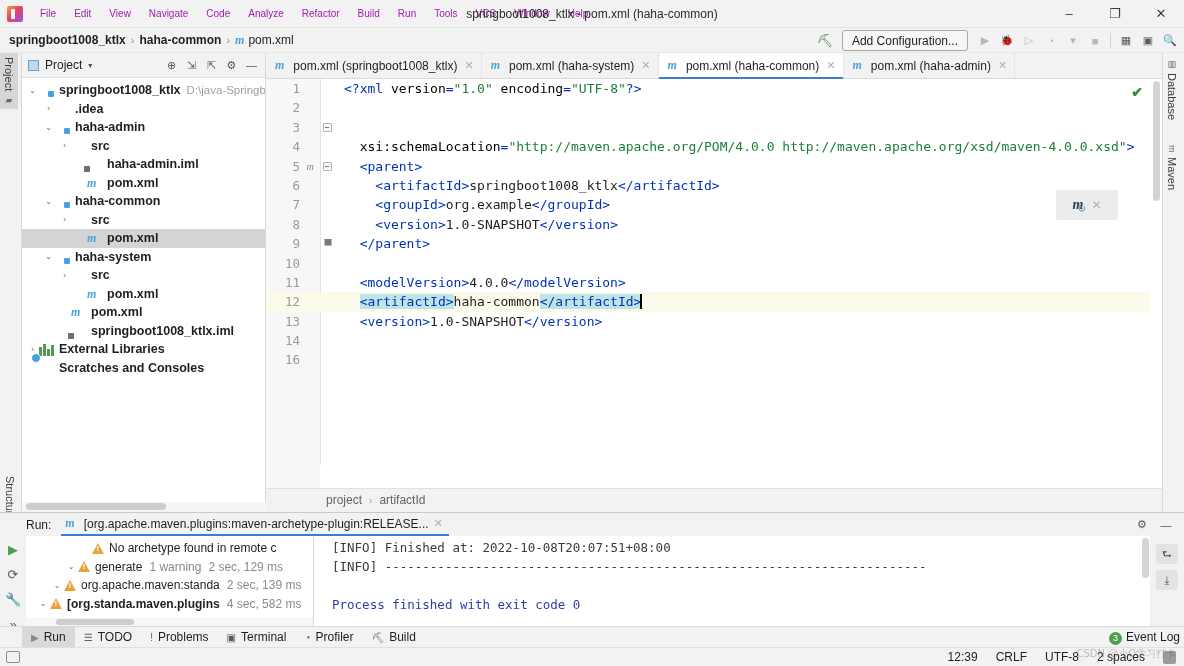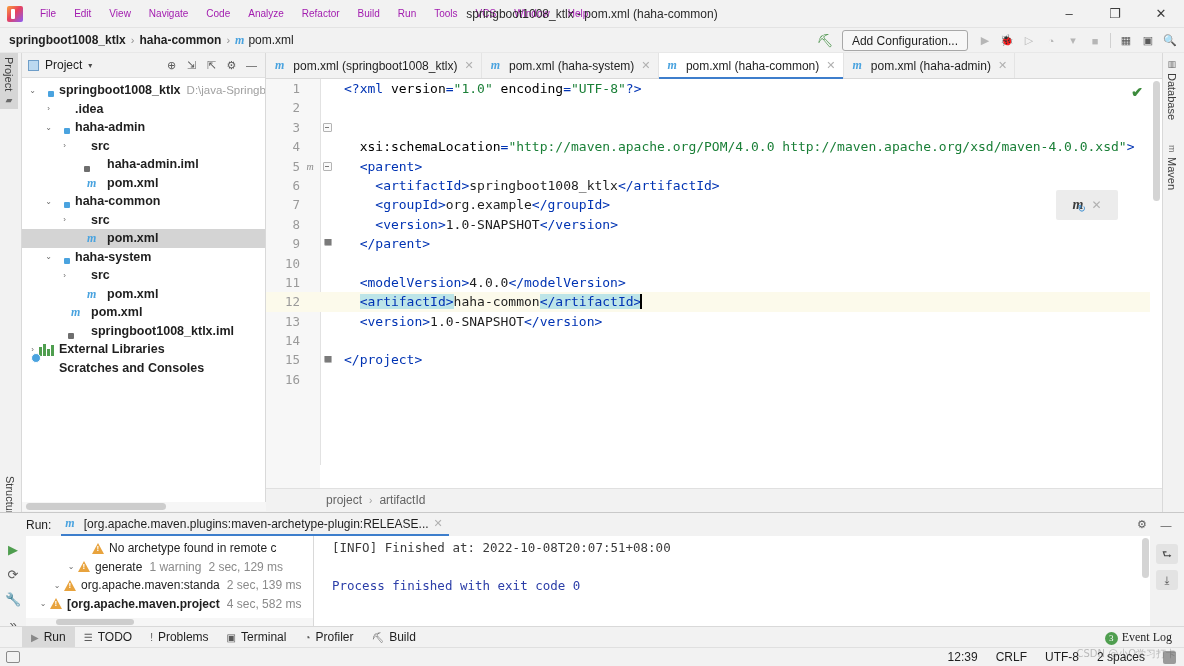--- a/index.html
+++ b/index.html
@@ -325,21 +325,21 @@
     background: #f2f2f2; display: flex; align-items: center; padding-left: 22px;
     border-top: 1px solid #d9d9d9;
   }
   .bt {
     display: flex; align-items: center; gap: 5px; padding: 2px 9px; font-size: 12px;
     color: #1f1f1f; height: 21px;
   }
   .bt.active { background: #d9d9d9; }
   .bt .bico { font-size: 10px; color: #5a5a5a; }
   .bt .bico.play { color: #888; }
-  .bt-right { margin-left: auto; display: flex; gap: 6px; padding-right: 12px; font-family: Liberation Serif, serif; }
+  .bt-right { margin-left: auto; display: flex; gap: 6px; padding-right: 4px; }
   .evt-badge {
     display: inline-block; width: 13px; height: 13px; border-radius: 50%; background: #4f9e4f;
     color: #fff; font-size: 9px; text-align: center; line-height: 13px; margin-right: 4px;
   }
   .statusbar {
     position: absolute; left: 0; top: 647px; width: 1184px; height: 19px;
     background: #f2f2f2; display: flex; align-items: center; padding-left: 6px;
     border-top: 1px solid #e0e0e0; font-size: 12px; color: #1f1f1f;
   }
   .sb-ico {
@@ -666,28 +666,20 @@
             <span style="width:14px;flex:none;display:flex;align-items:center;justify-content:center"></span>
             <span class="ctext">  <span class="t-tag">&lt;version&gt;</span><span class="t-txt">1.0-SNAPSHOT</span><span class="t-tag">&lt;/version&gt;</span></span>
           </div>
           <div class="ln">
             <span class="lnum">14</span>
             <span class="lmark"></span>
             <span style="width:14px;flex:none;display:flex;align-items:center;justify-content:center"></span>
             <span class="ctext"></span>
           </div>
           <div class="ln">
-            <span class="lnum">15</span>
-            <span class="lmark"></span>
-            <span style="width:14px;flex:none;display:flex;align-items:center;justify-content:center">
-              <span class="fold end"></span>
-            </span>
-            <span class="ctext"><span class="t-tag">&lt;/project&gt;</span></span>
-          </div>
-          <div class="ln">
             <span class="lnum">16</span>
             <span class="lmark"></span>
             <span style="width:14px;flex:none;display:flex;align-items:center;justify-content:center"></span>
             <span class="ctext"></span>
           </div>
         </div>
       <div class="mini-ok">✔</div>
       <div class="maven-pop">
         <span class="mm">m</span>
         <span class="xx">✕</span>
@@ -743,30 +735,31 @@
             <span style="width:24px;flex:none"></span>
             <span class="rt-arrow">⌄</span>
             <span class="warn"></span>
             <span class="rt-name">org.apache.maven:standa</span>
             <span class="rt-time">2 sec, 139 ms</span>
           </div>
           <div class="rt-row">
             <span style="width:10px;flex:none"></span>
             <span class="rt-arrow">⌄</span>
             <span class="warn"></span>
-            <span class="rt-name b">[org.apache.maven.project</span>
+            <span class="rt-name b">[org.standa.maven.plugins</span>
             <span class="rt-time">4 sec, 582 ms</span>
           </div>
 
       <div class="rt-scroll">
             <i></i>
           </div>
         </div>
       <div class="run-console" id="run-console">
           <div class="cs-info">[INFO] Finished at: 2022-10-08T20:07:51+08:00</div>
+          <div class="cs-info">[INFO] ------------------------------------------------------------------------</div>
           <div class="cs-info">&nbsp;</div>
           <div class="cs-done">Process finished with exit code 0</div>
         <div class="console-scroll">
             <i></i>
           </div>
         <div class="console-side">
           <span class="cs-btn">⮑</span>
           <span class="cs-btn">⤓</span>
         </div>
       </div>

